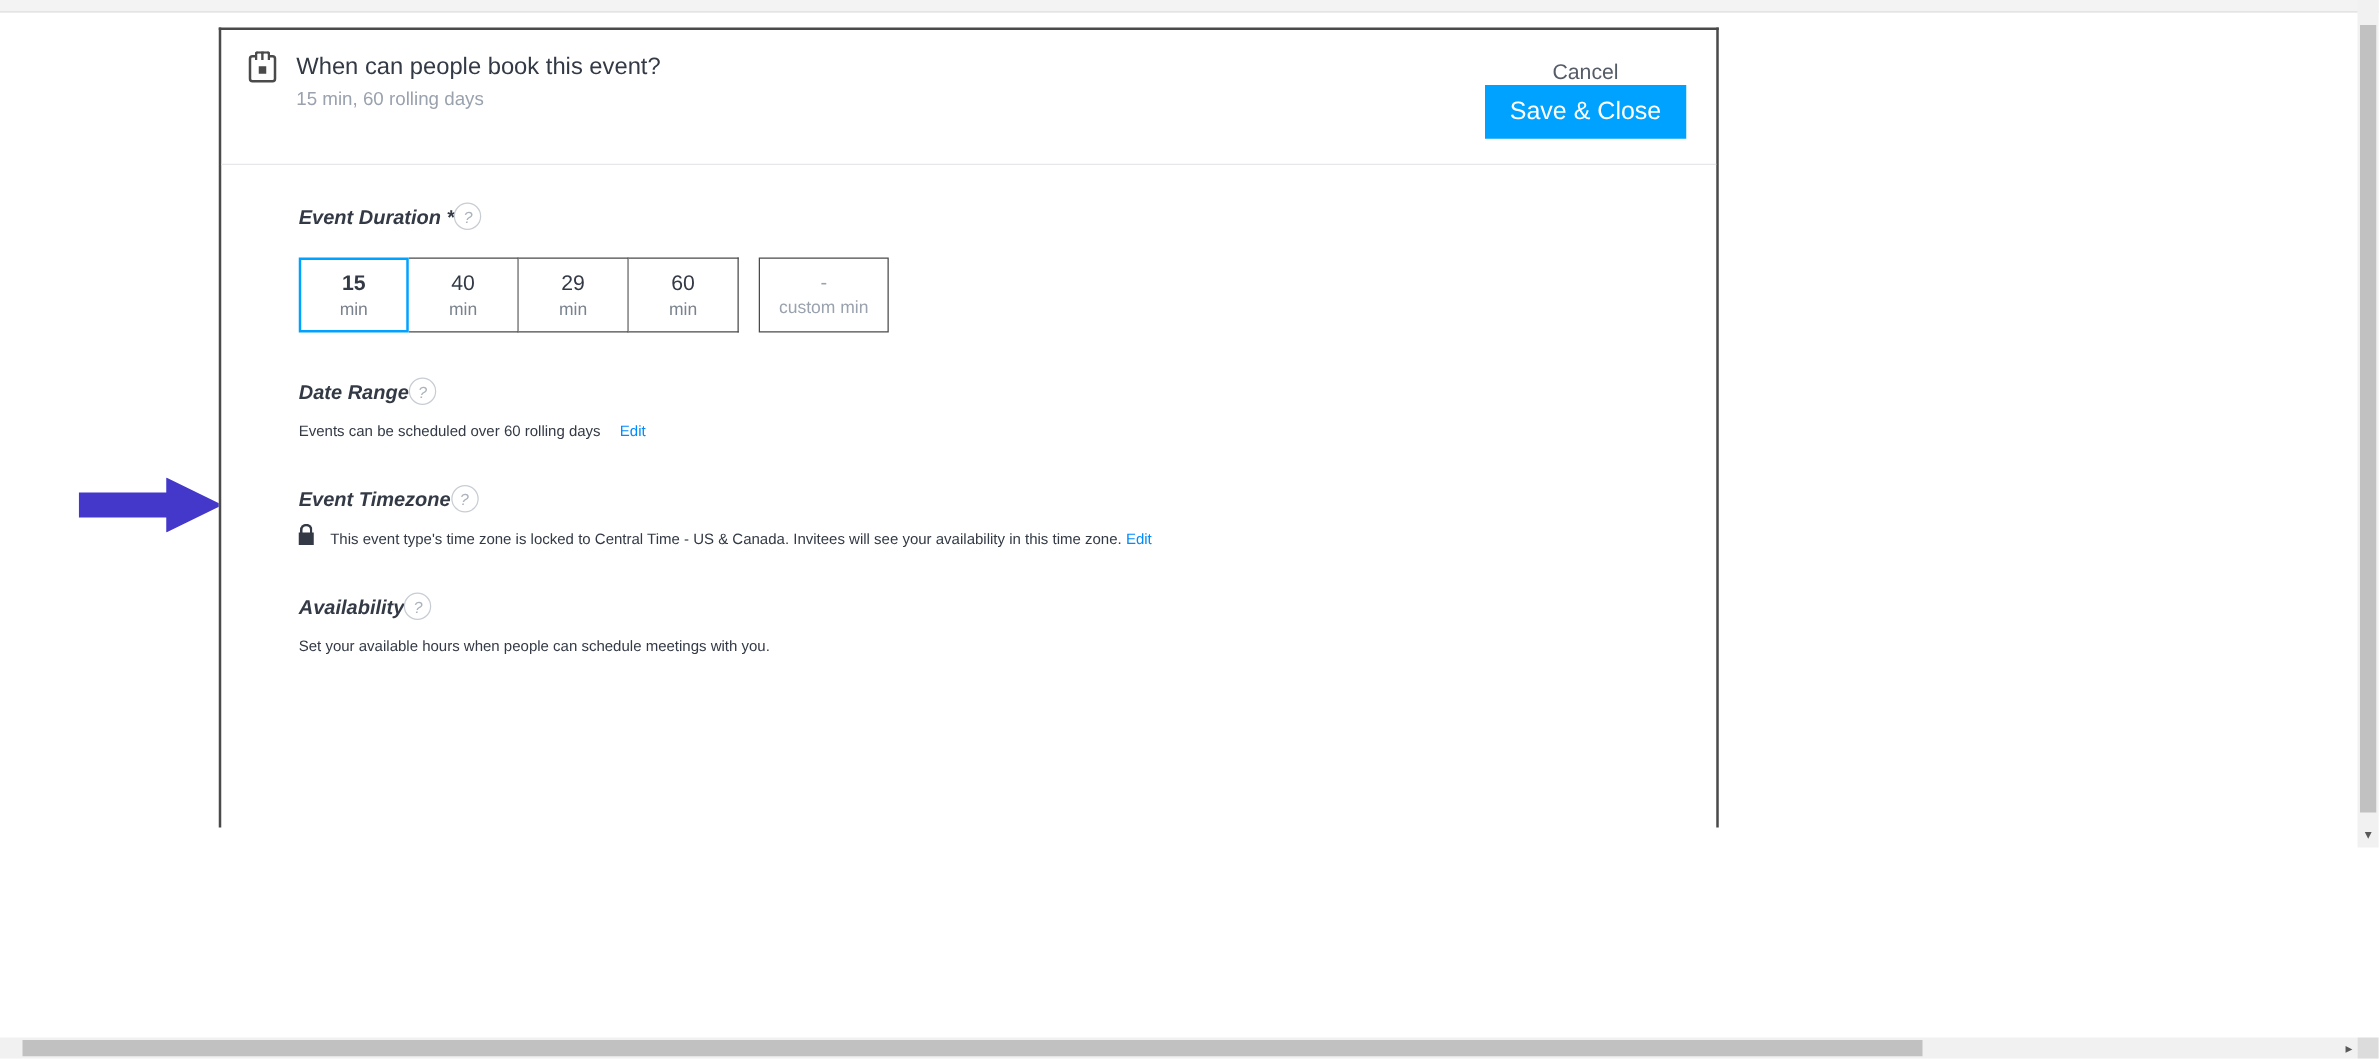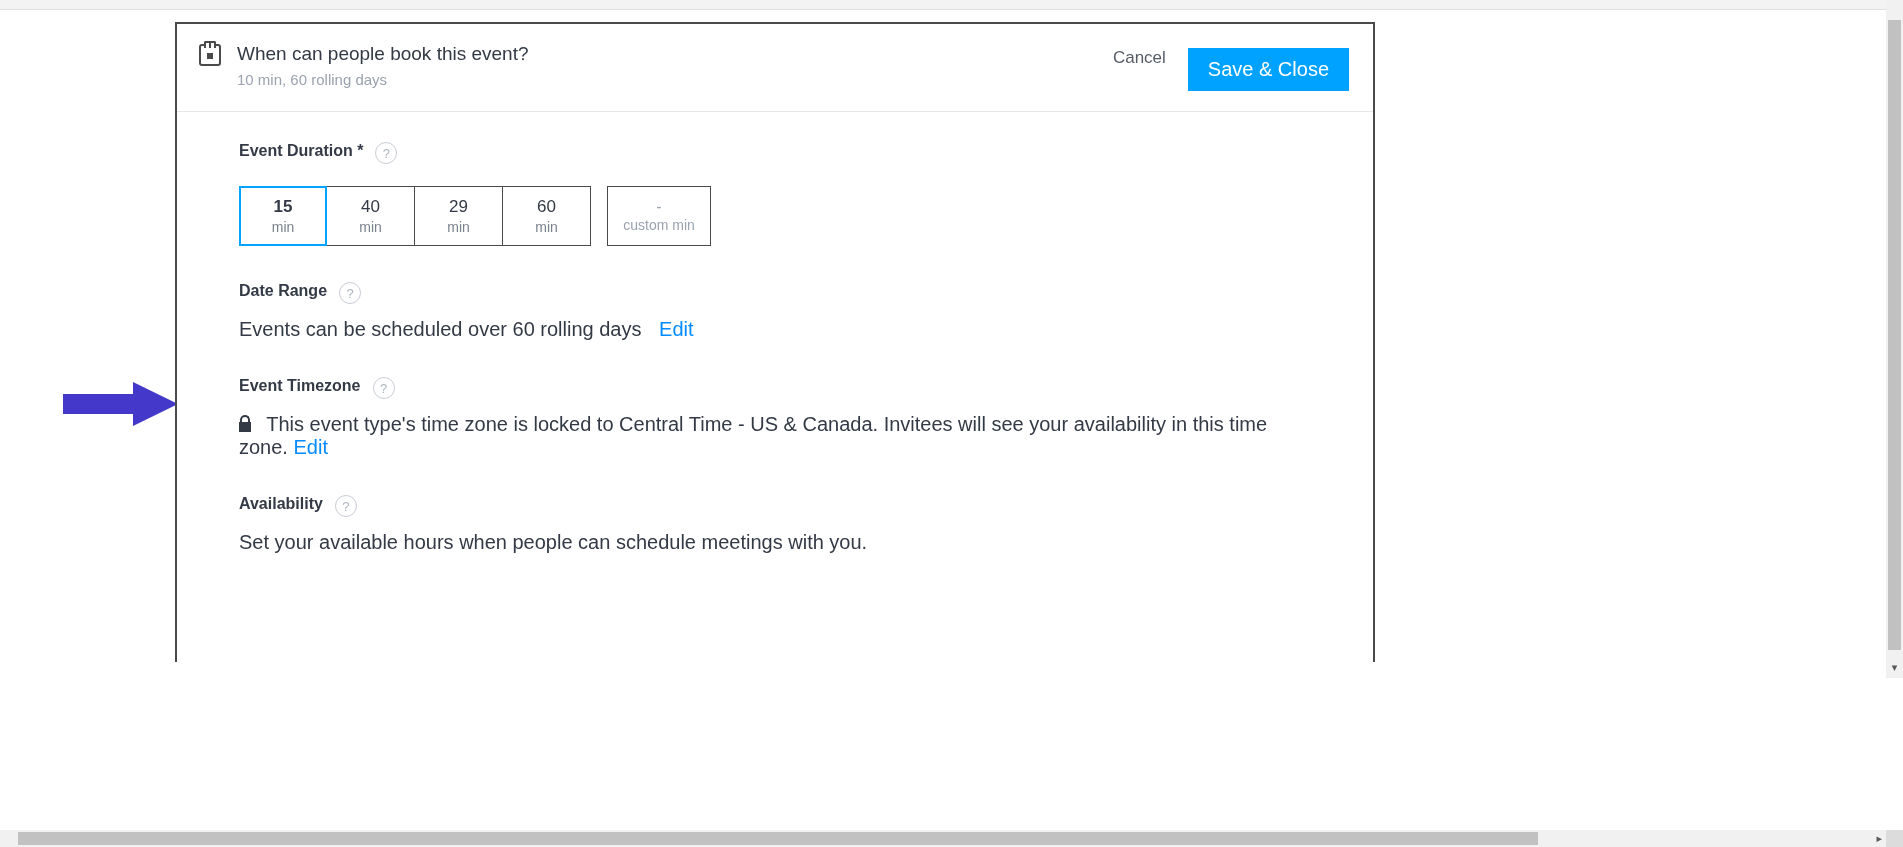--- a/index.html
+++ b/index.html
@@ -133,23 +133,23 @@
     font-weight: 400;
     line-height: 1.3;
   }
   .hdr-sub {
     font-size: 15px;
     color: #9aa2ae;
     margin-top: 4px;
   }
   .card-header-right {
     display: flex;
-    align-items: flex-start;
-    gap: 22px;
+    align-items: center;
     margin-top: 6px;
+    flex-direction: column;
   }
   .cancel-link {
     color: #555c66;
     font-size: 17px;
     cursor: pointer;
   }
   .save-btn {
     background: #00a2ff;
     color: #fff;
     border: none;
@@ -161,22 +161,22 @@
   .card-body {
     padding: 30px 62px 0 62px;
   }
 
   .section { margin-bottom: 36px; }
   .sec-label {
     font-size: 16px;
     font-weight: 700;
     color: #333a45;
     display: inline-flex;
-    align-items: flex-start;
-    gap: 12px;
+    align-items: flex-end;
+    font-style: italic;
   }
   .help-icon {
     display: inline-flex;
     align-items: center;
     justify-content: center;
     width: 22px; height: 22px;
     border: 1px solid #c8cdd4;
     border-radius: 50%;
     color: #adb3bc;
     font-size: 13px;
@@ -221,21 +221,21 @@
     align-items: center;
     justify-content: center;
     cursor: pointer;
     color: #9aa2ae;
     font-size: 14px;
   }
   .dur-custom .dash { font-size: 16px; line-height: 1; margin-bottom: 2px; }
 
   .sec-text {
     margin-top: 14px;
-    font-size: 20px;
+    font-size: 12px;
     color: #333a45;
   }
   .link {
     color: #008bff;
     cursor: pointer;
   }
   .inline-gap { margin-left: 12px; }
 
   .lock-icon {
     display: inline-block;
@@ -319,21 +319,21 @@
 
   <div class="card">
 
     <div class="card-header">
       <div class="card-header-left">
         <div class="cal-icon">
             <span class="dot"></span>
           </div>
         <div>
           <div class="hdr-title">When can people book this event?</div>
-          <div class="hdr-sub">10 min, 60 rolling days</div>
+          <div class="hdr-sub">15 min, 60 rolling days</div>
         </div>
       </div>
       <div class="card-header-right">
         <span class="cancel-link">Cancel</span>
         <button class="save-btn">Save &amp; Close</button>
       </div>
     </div>
 
     <div class="card-body">
 

